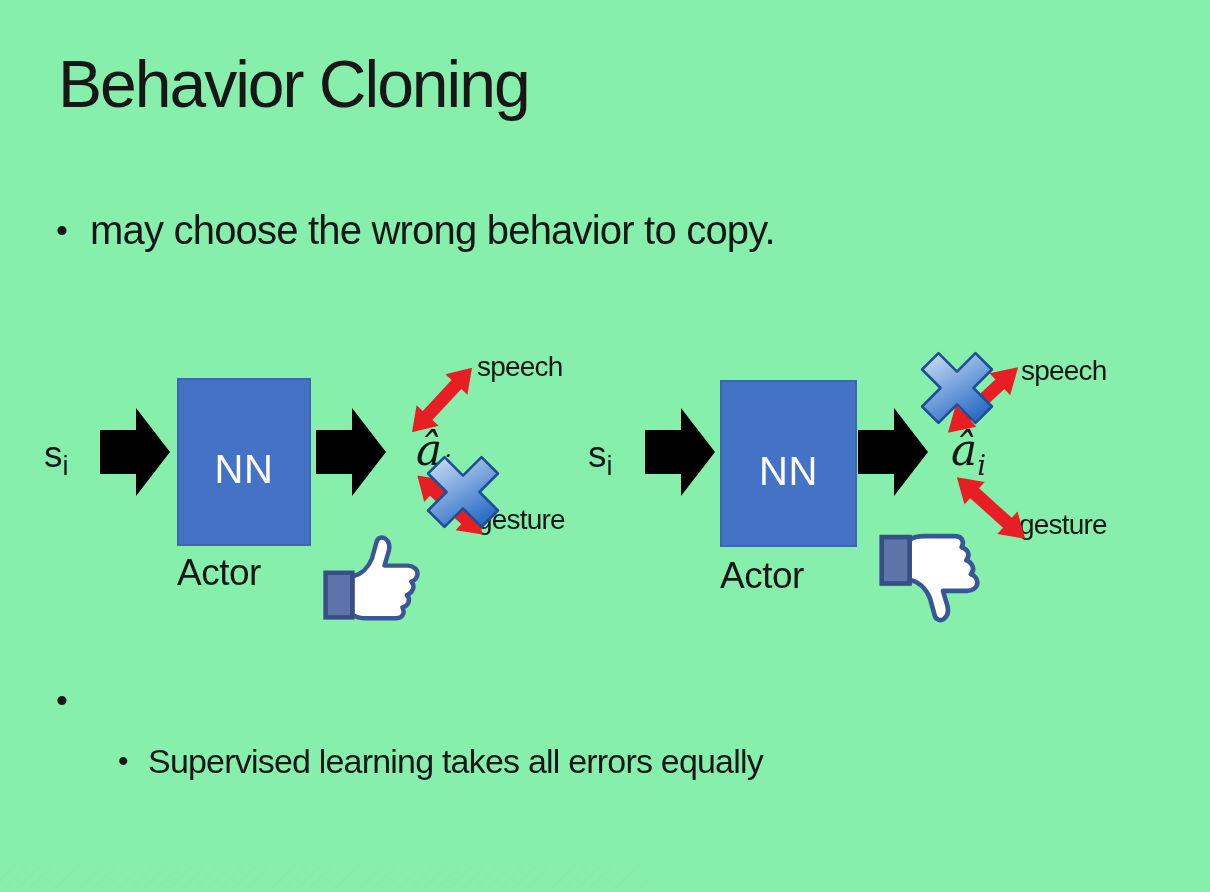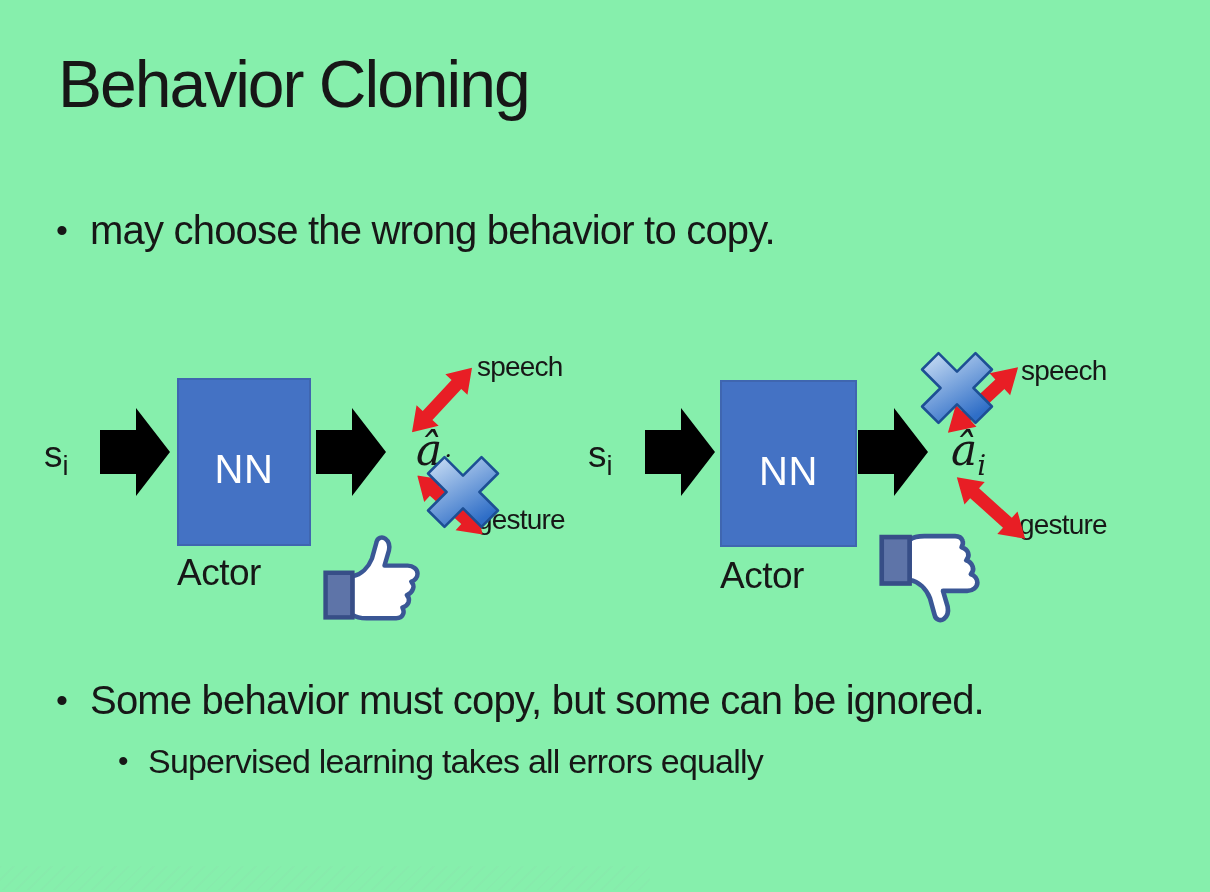--- a/index.html
+++ b/index.html
@@ -187,21 +187,20 @@
 
   <div class="abs thumb thumb-down" style="left:878px;top:530px;width:104px;height:94px;">
     <svg viewBox="0 0 112 96">
       <path class="hand" d="M34,88 C38,91 44,92 50,92 L83,92 C87,92 90,90 91,87 C92,85 91,82 90,80 C93,79 96,77 97,74 C98,71 97,68 95,66 C98,65 101,62 102,59 C103,56 102,53 100,51 C104,50 107,46 107,42 C107,37 102,33 96,33 L70,33 L75,16 C76,11 75,6 71,3 C67,0 62,2 61,7 L56,25 C52,35 44,43 34,45 Z"></path>
       <rect class="cuff" x="4" y="41" width="30" height="50"></rect>
     </svg>
   </div>
 
   <div class="abs bullets-bottom-main bullet-row">
     <div class="bullet-dot">•</div>
-    <div class="bullet-text">Some behavior must copy, but some can be ignored.</div>
   </div>
   <div class="abs bullets-bottom-sub bullet-row">
     <div class="bullet-dot sub">•</div>
     <div class="bullet-text">Supervised learning takes all errors equally</div>
   </div>
 
   <div class="abs bottom-artifact"></div>
 
 </div>
 

